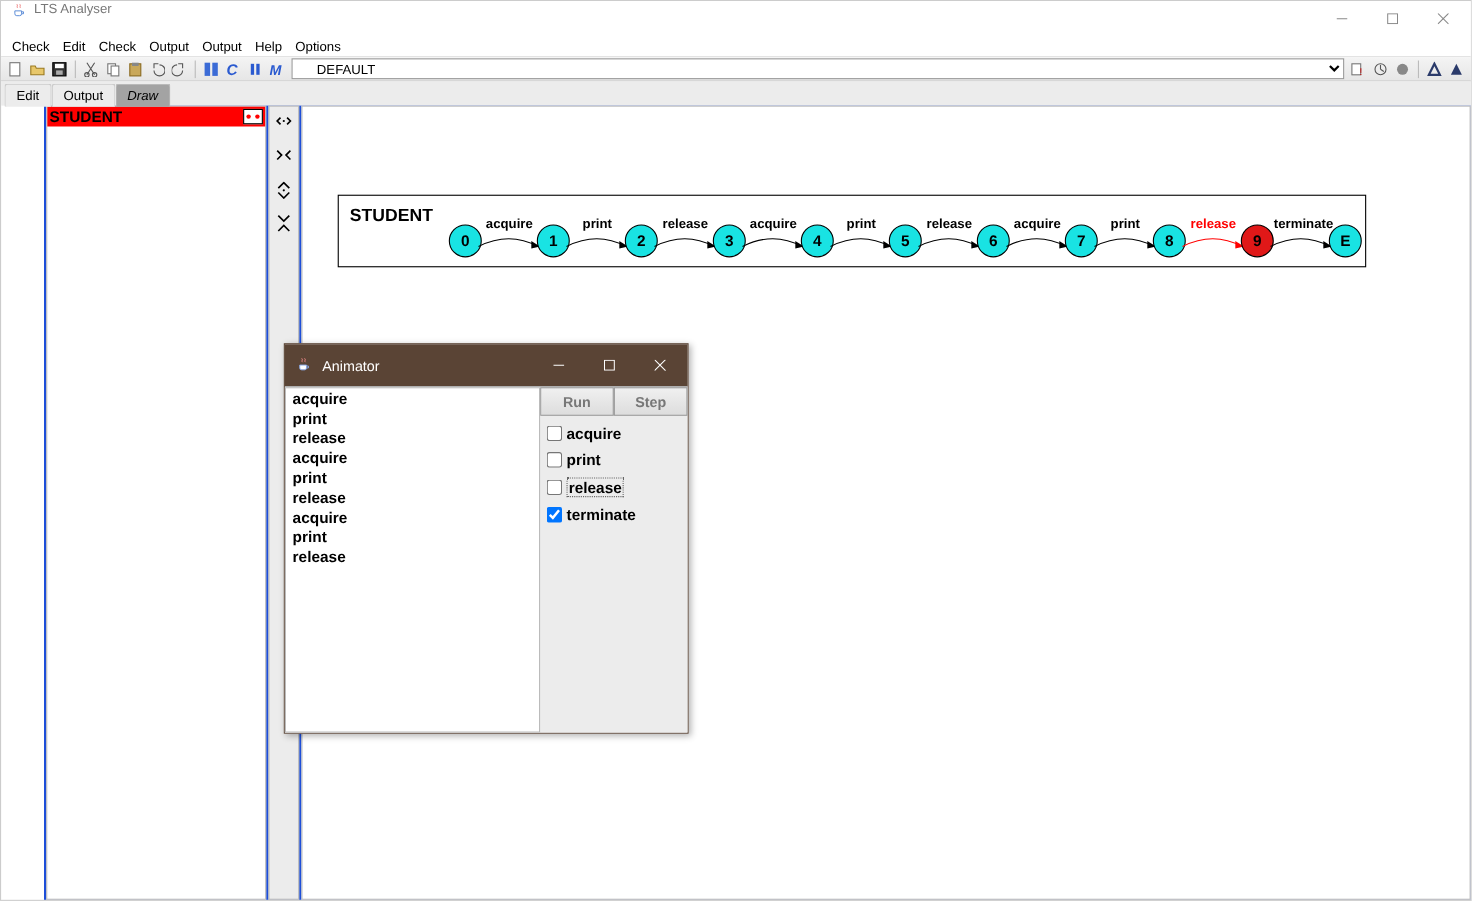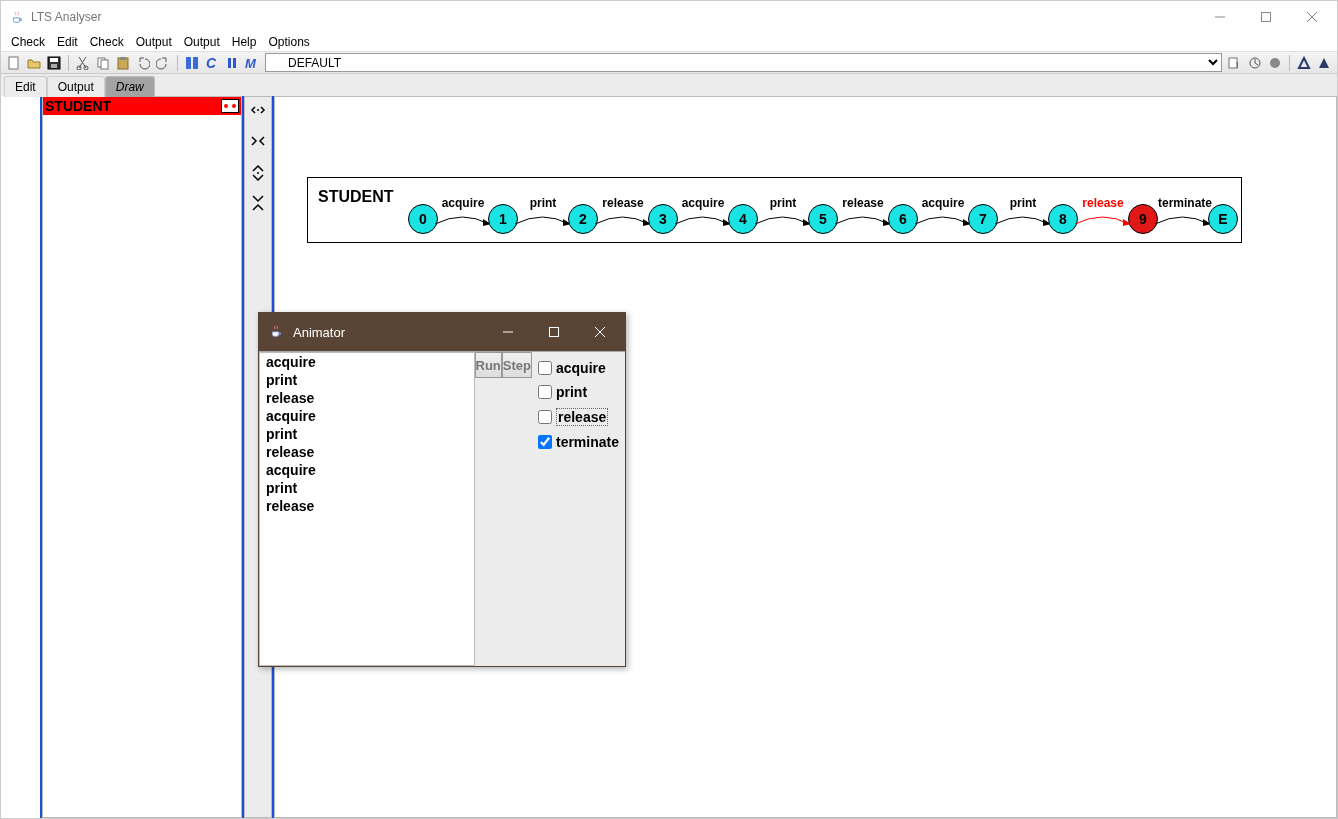--- a/index.html
+++ b/index.html
@@ -17,21 +17,21 @@
   border: 1px solid #ccc;
   width: 1338px;
   height: 819px;
   display: flex;
   flex-direction: column;
 }
 .titlebar {
   height: 31px;
   background: #fff;
   display: flex;
-  align-items: center;
+  align-items: flex-start;
   padding: 0 2px;
 }
 .titlebar .app-icon {
   width: 16px; height: 16px; margin: 0 6px;
   display: inline-flex; align-items: center; justify-content: center;
 }
 .titlebar .title { color: #777; font-size: 12px; }
 .titlebar .win-controls { margin-left: auto; display: flex; }
 .titlebar .win-controls .btn {
   width: 46px; height: 31px;
@@ -244,20 +244,21 @@
 }
 .animator .trace .line {
   font-weight: bold;
   font-size: 14px;
   padding: 1px 6px;
 }
 .animator .side {
   flex: 1;
   background: #ececec;
   display: flex;
+  flex-direction: column;
 }
 .animator .btns {
   display: flex;
   height: 26px;
 }
 .animator .btns button {
   flex: 1;
   font-weight: bold;
   font-size: 13px;
   background: linear-gradient(#f0f0f0,#ddd);

